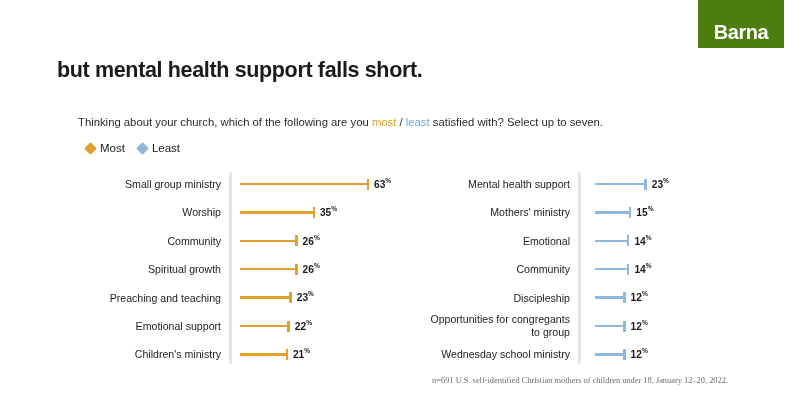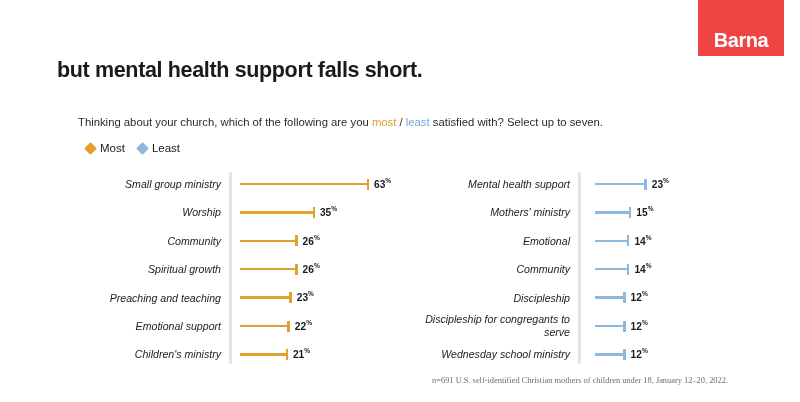--- a/index.html
+++ b/index.html
@@ -15,22 +15,22 @@
     font-family: "Liberation Sans", sans-serif;
     color: #231f20;
   }
 
   
   #brand-logo {
     position: absolute;
     left: 698px;
     top: 0px;
     width: 86px;
-    height: 56px;
-    background: #ef4444;
+    height: 48px;
+    background: #4d7c0f;
     display: flex;
     align-items: flex-end;
     justify-content: center;
     padding-bottom: 6px;
     box-sizing: border-box;
   }
   #brand-logo .brand-text {
     color: #ffffff;
     font-size: 20px;
     font-weight: bold;
@@ -120,21 +120,20 @@
 
   .row-label {
     position: absolute;
     right: auto;
     text-align: right;
     font-size: 10.6px;
     line-height: 1.22;
     color: #1c1c1c;
     top: 50%;
     transform: translateY(-50%);
-    font-style: italic;
   }
   #panel-most  .row-label { left: 0; width: 141px; }
   #panel-least .row-label { left: 0; width: 150px; }
 
   .bar-wrap {
     position: absolute;
     top: 50%;
     transform: translateY(-50%);
     height: 12px;
     display: flex;
@@ -310,21 +309,21 @@
       </div>
       <div class="row" style="top: 117.6px;">
         <div class="row-label">Discipleship</div>
         <div class="bar-wrap">
           <div class="bar-line" style="width: 28.16px;"></div>
           <div class="bar-cap"></div>
           <div class="bar-value">12<span class="pct">%</span></div>
         </div>
       </div>
       <div class="row" style="top: 146px;">
-        <div class="row-label">Discipleship for congregants to serve</div>
+        <div class="row-label">Opportunities for congregants to group</div>
         <div class="bar-wrap">
           <div class="bar-line" style="width: 28.16px;"></div>
           <div class="bar-cap"></div>
           <div class="bar-value">12<span class="pct">%</span></div>
         </div>
       </div>
       <div class="row" style="top: 174.4px;">
         <div class="row-label">Wednesday school ministry</div>
         <div class="bar-wrap">
           <div class="bar-line" style="width: 28.16px;"></div>

